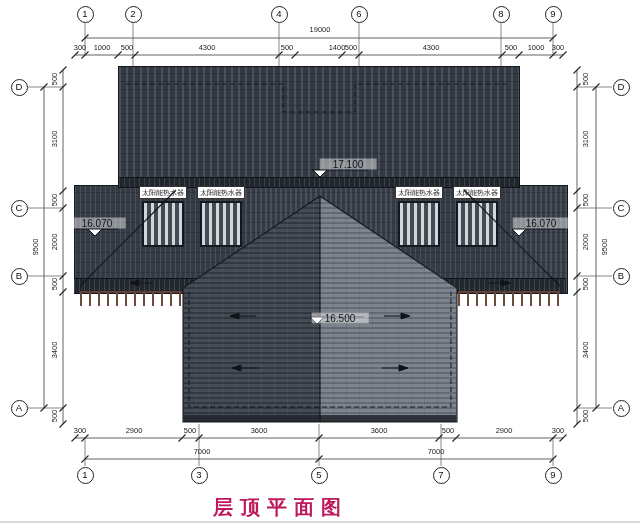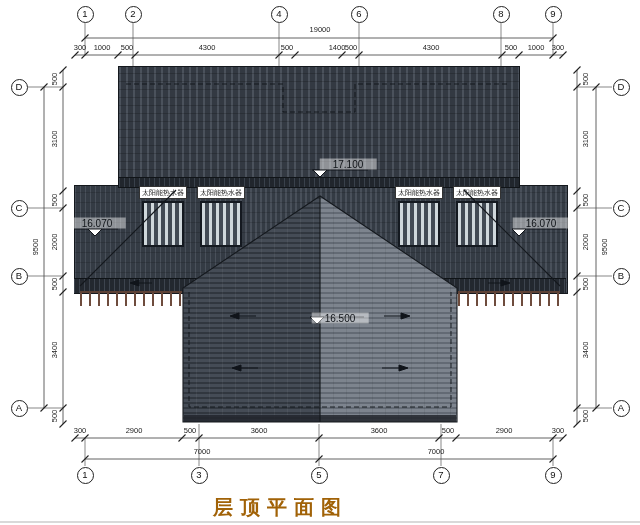--- a/index.html
+++ b/index.html
@@ -47,21 +47,21 @@
     white-space:nowrap;overflow:hidden;}
   
   .dim{position:absolute;font-size:7.5px;color:#222;white-space:nowrap;
        transform:translate(-50%,-50%);line-height:1;}
   .dim.v{transform:translate(-50%,-50%) rotate(-90deg);}
   .lvl{position:absolute;font-size:10px;color:#101418;white-space:nowrap;
        transform:translate(-50%,-50%);background:rgba(255,255,255,.45);padding:0 13px;line-height:1.1;}
   .bubble{position:absolute;width:17px;height:17px;border:1.2px solid #222;border-radius:50%;
        background:#fff;box-sizing:border-box;font-size:9.5px;line-height:14.5px;text-align:center;color:#111;}
   #title{left:0;top:494px;width:561px;text-align:center;font-size:20px;font-weight:600;
-       letter-spacing:7px;color:#a16207;}
+       letter-spacing:7px;color:#be185d;}
   #divider{left:0;top:521px;width:640px;height:2px;background:#d9d9d9;}
   svg.overlay{position:absolute;left:0;top:0;pointer-events:none;}
 </style>
 </head>
 <body>
 
 <div id="stage">
 
   <div class="abs mid-band"></div>
   <div class="abs eave-strip"></div>

